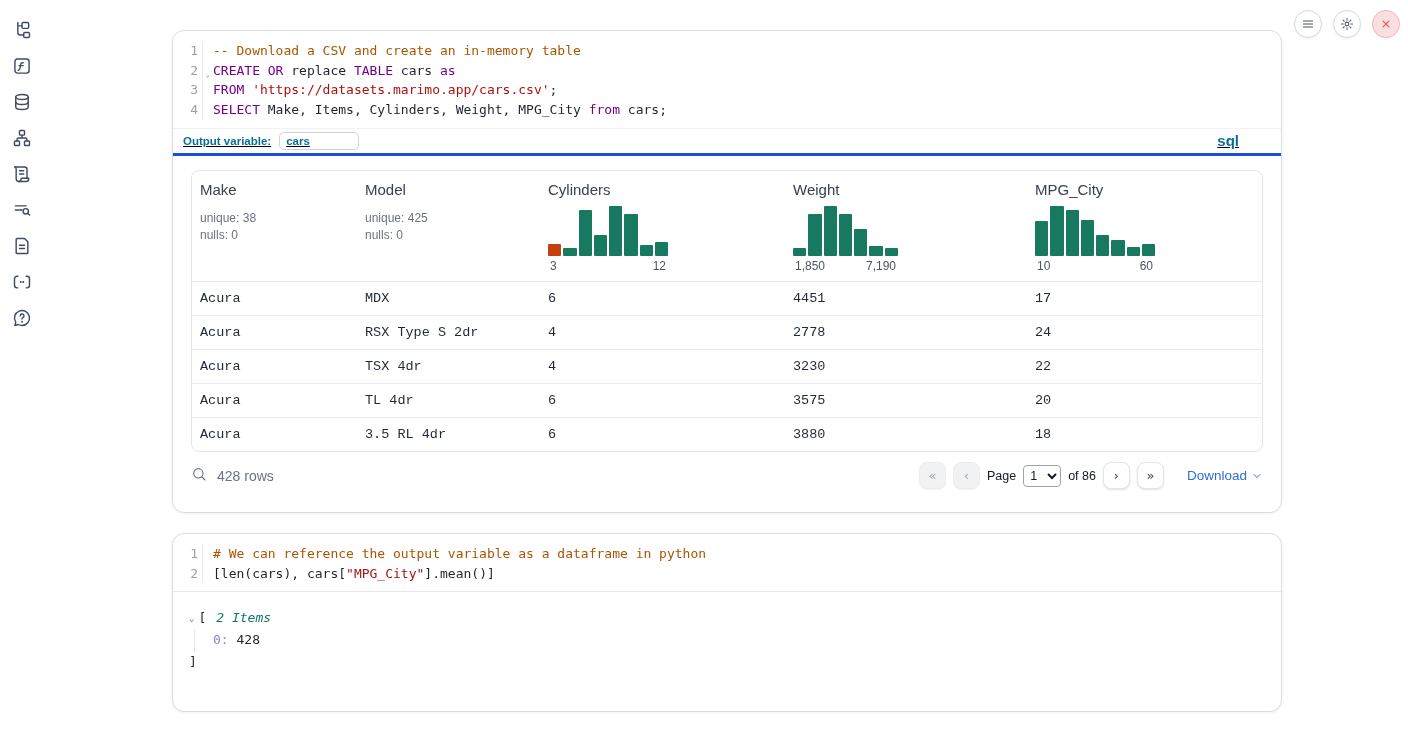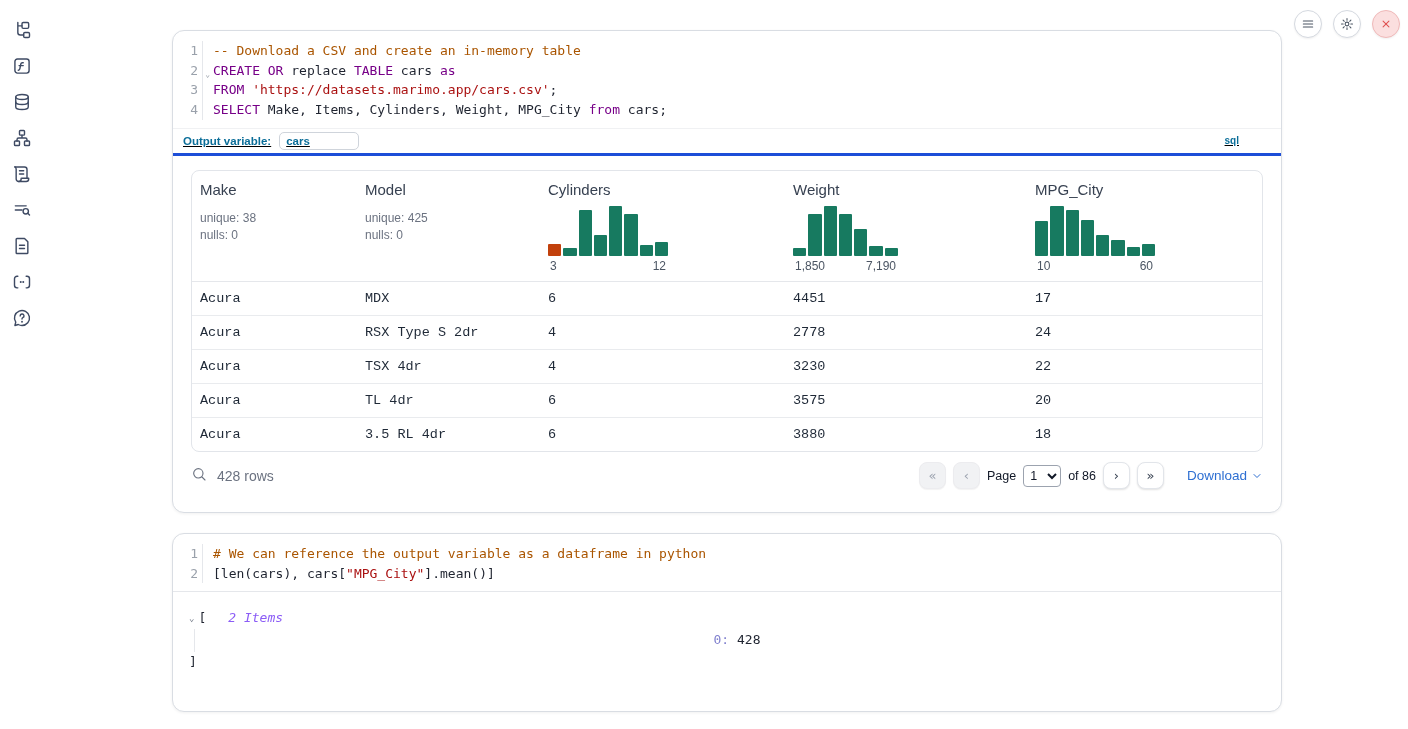--- a/index.html
+++ b/index.html
@@ -30,21 +30,21 @@
   .line-content { padding-left: 10px; white-space: pre; color: #1f2430; }
   .tok-k { color: #770088; }
   .tok-c { color: #aa5500; }
   .tok-s { color: #aa1111; }
   .tok-p { color: #1f2430; }
 
   
   .outvar-row { display: flex; align-items: center; height: 28px; padding: 0 18px 0 10px; border-top: 1px solid #f0f1f3; border-bottom: 3px solid #1d4ed8; text-decoration: underline; }
   .outvar-label { font-size: 11.5px; font-weight: bold; color: #0b6e99; }
   .outvar-input { margin-left: 8px; width: 80px; height: 18px; border: 1px solid #cfd4db; border-radius: 5px; font-size: 11.5px; font-weight: bold; color: #0b6e99; padding: 0 6px; font-family: "Liberation Sans", sans-serif; }
-  .lang-badge { margin-left: auto; margin-right: 24px; font-size: 10px; font-weight: bold; color: #0b6e99; }
+  .lang-badge { margin-left: auto; margin-right: 24px; font-size: 15px; font-weight: bold; color: #0b6e99; }
 
   
   .table-card { margin: 14px 18px 0 18px; border: 1px solid #e2e5ea; border-radius: 8px; overflow: hidden; }
   .tgrid { display: grid; grid-template-columns: 165px 183px 245px 242px 1fr; }
   .thead { border-bottom: 1px solid #e5e7eb; }
   .th { padding: 10px 8px 8px 8px; }
   .th-name { font-size: 15px; color: #374151; }
   .th-stats { margin-top: 12px; font-size: 12px; color: #6b7280; line-height: 17px; }
   .hist-wrap { margin-top: 8px; }
   .hist { display: flex; align-items: flex-end; gap: 2px; height: 50px; }
@@ -66,22 +66,22 @@
   .pg-label { font-size: 12.5px; color: #111827; }
   .page-select { height: 22px; min-width: 38px; border: 1px solid #9ca3af; border-radius: 4px; font-size: 12.5px; color: #111827; background: #fff; padding: 0 2px; font-family: "Liberation Sans", sans-serif; }
   .download { margin-left: 16px; display: flex; align-items: center; gap: 4px; color: #2e6fd2; font-size: 13.5px; cursor: pointer; }
   .download svg { width: 12px; height: 12px; stroke: #2e6fd2; fill: none; stroke-width: 2; stroke-linecap: round; stroke-linejoin: round; }
 
   
   .py-divider { border-top: 1px solid #e5e7eb; }
   .py-output { padding: 18px 20px 10px 16px; font-family: "DejaVu Sans Mono", monospace; font-size: 13px; color: #1f2430; }
   .tree-head { display: flex; align-items: center; gap: 4px; }
   .tree-head .tw { font-size: 9px; color: #6b7280; cursor: pointer; }
-  .tree-head .items-label { color: #8b5cf6; font-style: italic; margin-left: 18px; }
-  .tree-items { margin-left: 5px; border-left: 1px solid #e5e7eb; padding-left: 18px; margin-top: 4px; text-align: center; }
+  .tree-head .items-label { color: #0f766e; font-style: italic; margin-left: 6px; }
+  .tree-items { margin-left: 5px; border-left: 1px solid #e5e7eb; padding-left: 18px; margin-top: 4px; }
   .tree-item { line-height: 22.5px; }
   .tree-item .idx { color: #8282cf; }
   .tree-close { margin-top: 2px; }
 </style>
 </head>
 <body>
 
 <aside class="sidebar">
   <div class="sb-icon">
     <svg viewBox="0 0 24 24">

